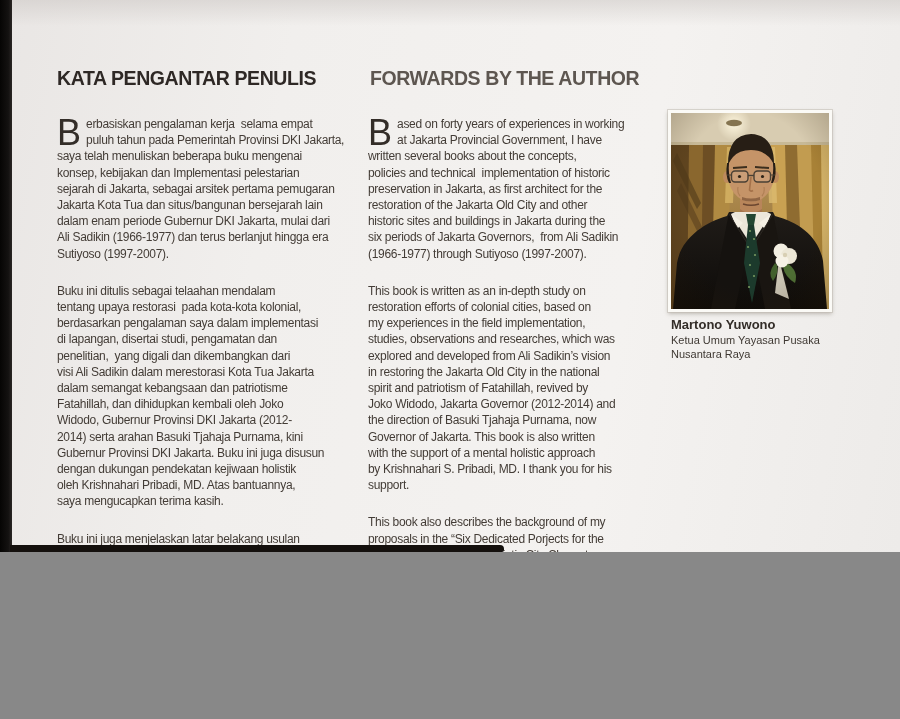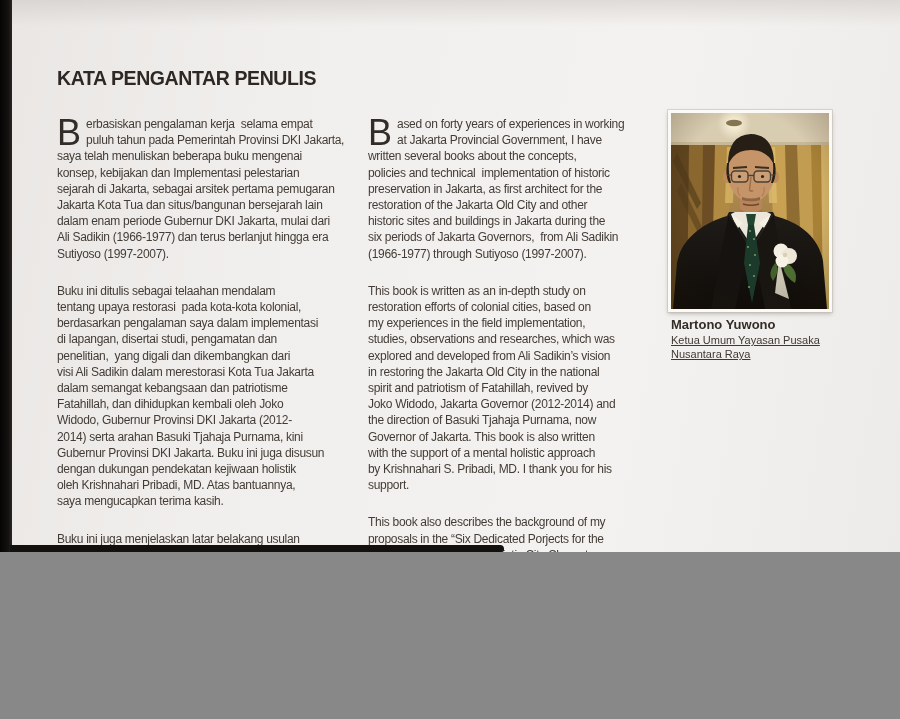--- a/index.html
+++ b/index.html
@@ -51,40 +51,41 @@
     width:158px;height:196px;padding:3px;
     background:#fbfaf6;
     box-shadow:0 0 0 1px rgba(195,190,180,.55), 0 2px 4px rgba(95,85,72,.35);
   }
   .photo-frame svg{display:block;}
   .caption{
     position:absolute;left:671px;top:318px;width:170px;
     font-size:11px;line-height:14px;color:#3f3933;
   }
   .caption .name{font-weight:700;font-size:13px;color:#332d28;margin-bottom:1px;}
-  .caption .role{white-space:pre-line;text-decoration:underline;}
+  .caption .role{white-space:pre-line;}
   .footer{
     position:absolute;left:520px;top:691px;width:328px;
     display:flex;justify-content:flex-end;align-items:flex-end;gap:6px;
   }
   .running-title{
     font-size:8.5px;letter-spacing:.35px;color:#6f6862;white-space:pre;
     padding-top:2px;
   }
   .footer-divider{width:2px;height:15px;background:#332e29;}
   .page-number{font-size:15px;font-weight:700;color:#2a2522;letter-spacing:.5px;font-family:Liberation Mono, monospace;}
 </style>
 </head>
 <body>
 
 <div id="page">
 
   <div class="edge-left"></div>
 
   <h1 class="heading" id="heading-left">KATA PENGANTAR PENULIS</h1>
+  <h1 class="heading" id="heading-right">FORWARDS BY THE AUTHOR</h1>
 
   <div class="column" id="col-left">
     <p class="para"><span class="dropcap">B</span><span>erbasiskan pengalaman kerja  selama empat
 puluh tahun pada Pemerintah Provinsi DKI Jakarta,
 saya telah menuliskan beberapa buku mengenai
 konsep, kebijakan dan Implementasi pelestarian
 sejarah di Jakarta, sebagai arsitek pertama pemugaran
 Jakarta Kota Tua dan situs/bangunan bersejarah lain
 dalam enam periode Gubernur DKI Jakarta, mulai dari
 Ali Sadikin (1966-1977) dan terus berlanjut hingga era

